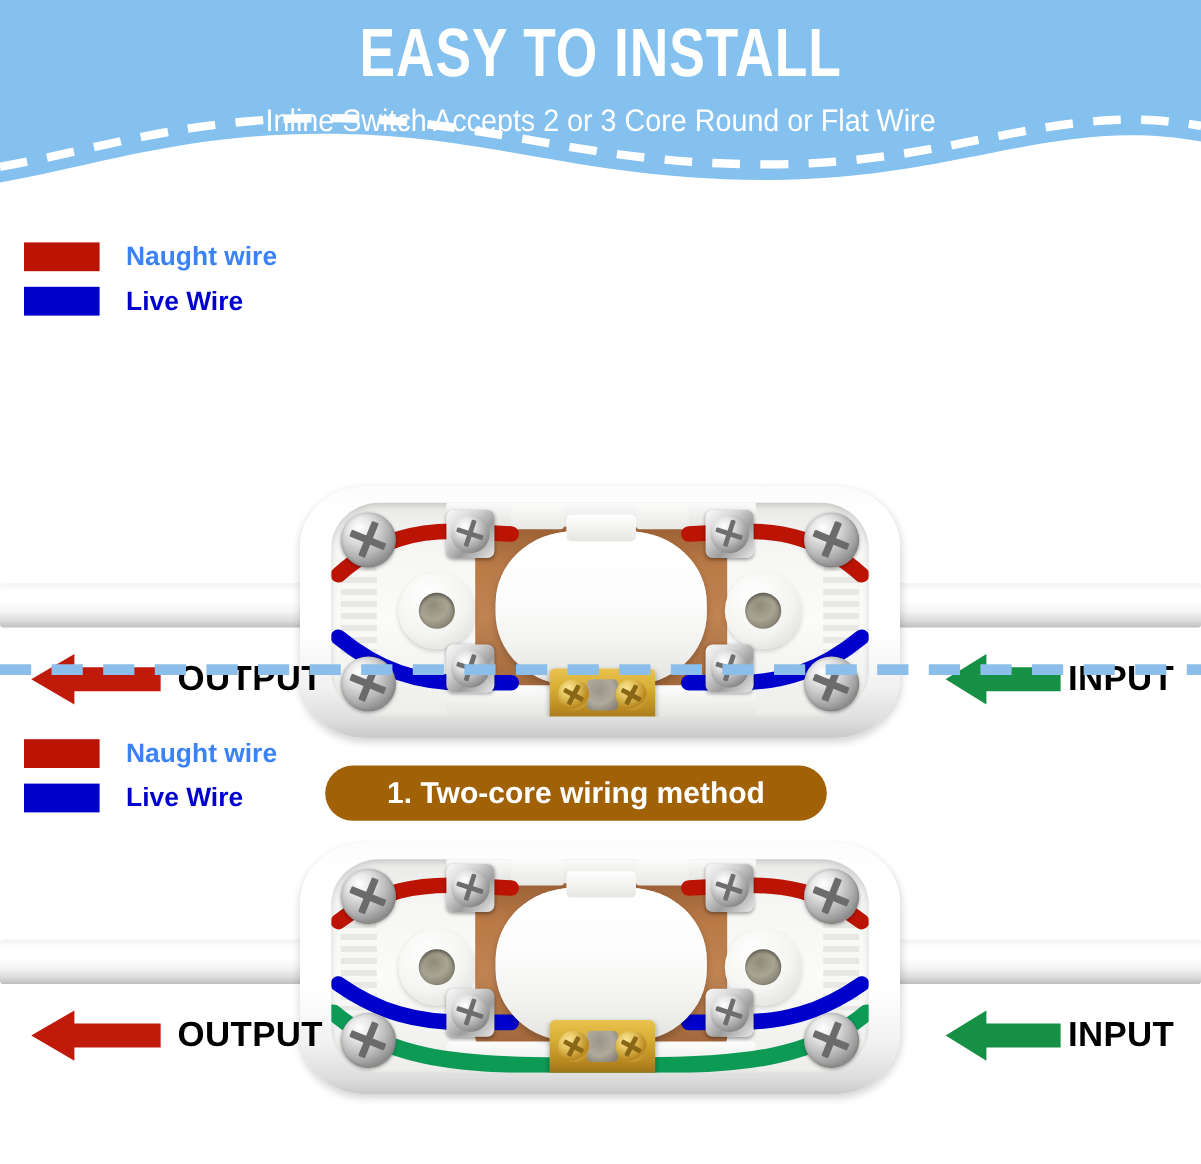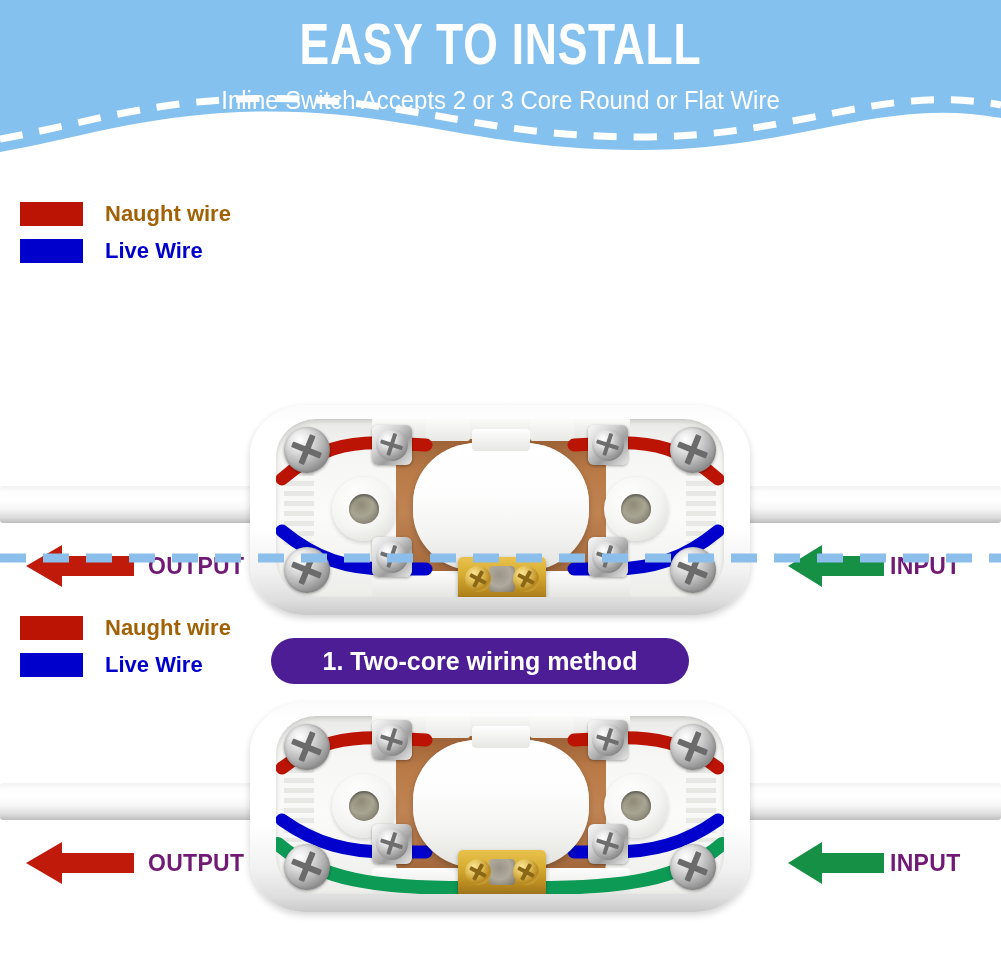--- a/index.html
+++ b/index.html
@@ -85,21 +85,21 @@
   }
   .legend-label {
     margin-left: 22px;
     font-size: 22px;
     font-weight: bold;
     white-space: nowrap;
   }
   .sw-red   { background: #bb1404; }
   .sw-blue  { background: #0000cc; }
   .sw-green { background: #0c9a55; }
-  .lb-red   { color: #a16207; }
+  .lb-red   { color: #3b82f6; }
   .lb-blue  { color: #0000cc; }
   .lb-green { color: #0c9a55; }
 
   
   .cable {
     position: absolute;
     height: 37px;
     border-radius: 3px;
     background: linear-gradient(to bottom,
       #f2f2f2 0%, #fdfdfd 16%, #ffffff 38%,
@@ -295,39 +295,39 @@
   .bs-r { right: 7px; }
 
   
   .io {
     position: absolute;
     display: flex;
     align-items: center;
     height: 46px;
   }
   .io-label {
-    font-size: 23px;
+    font-size: 29px;
     font-weight: bold;
-    color: #701a75;
+    color: #000000;
     letter-spacing: .3px;
     white-space: nowrap;
   }
   #io-out-two   { left: 26px; top: 375px; }
   #io-in-two    { left: 788px; top: 375px; }
   #io-out-three { left: 26px; top: 265px; }
   #io-in-three  { left: 788px; top: 265px; }
   .io-out .io-label { margin-left: 14px; }
   .io-in  .io-label { margin-left: 6px; }
 
   
   .caption {
     position: absolute;
     height: 46px;
     border-radius: 23px;
-    background: #4c1d95;
+    background: #a16207;
     color: #ffffff;
     font-size: 25px;
     font-weight: bold;
     display: flex;
     align-items: center;
     justify-content: center;
     padding: 0 34px;
     white-space: nowrap;
     box-sizing: border-box;
   }

